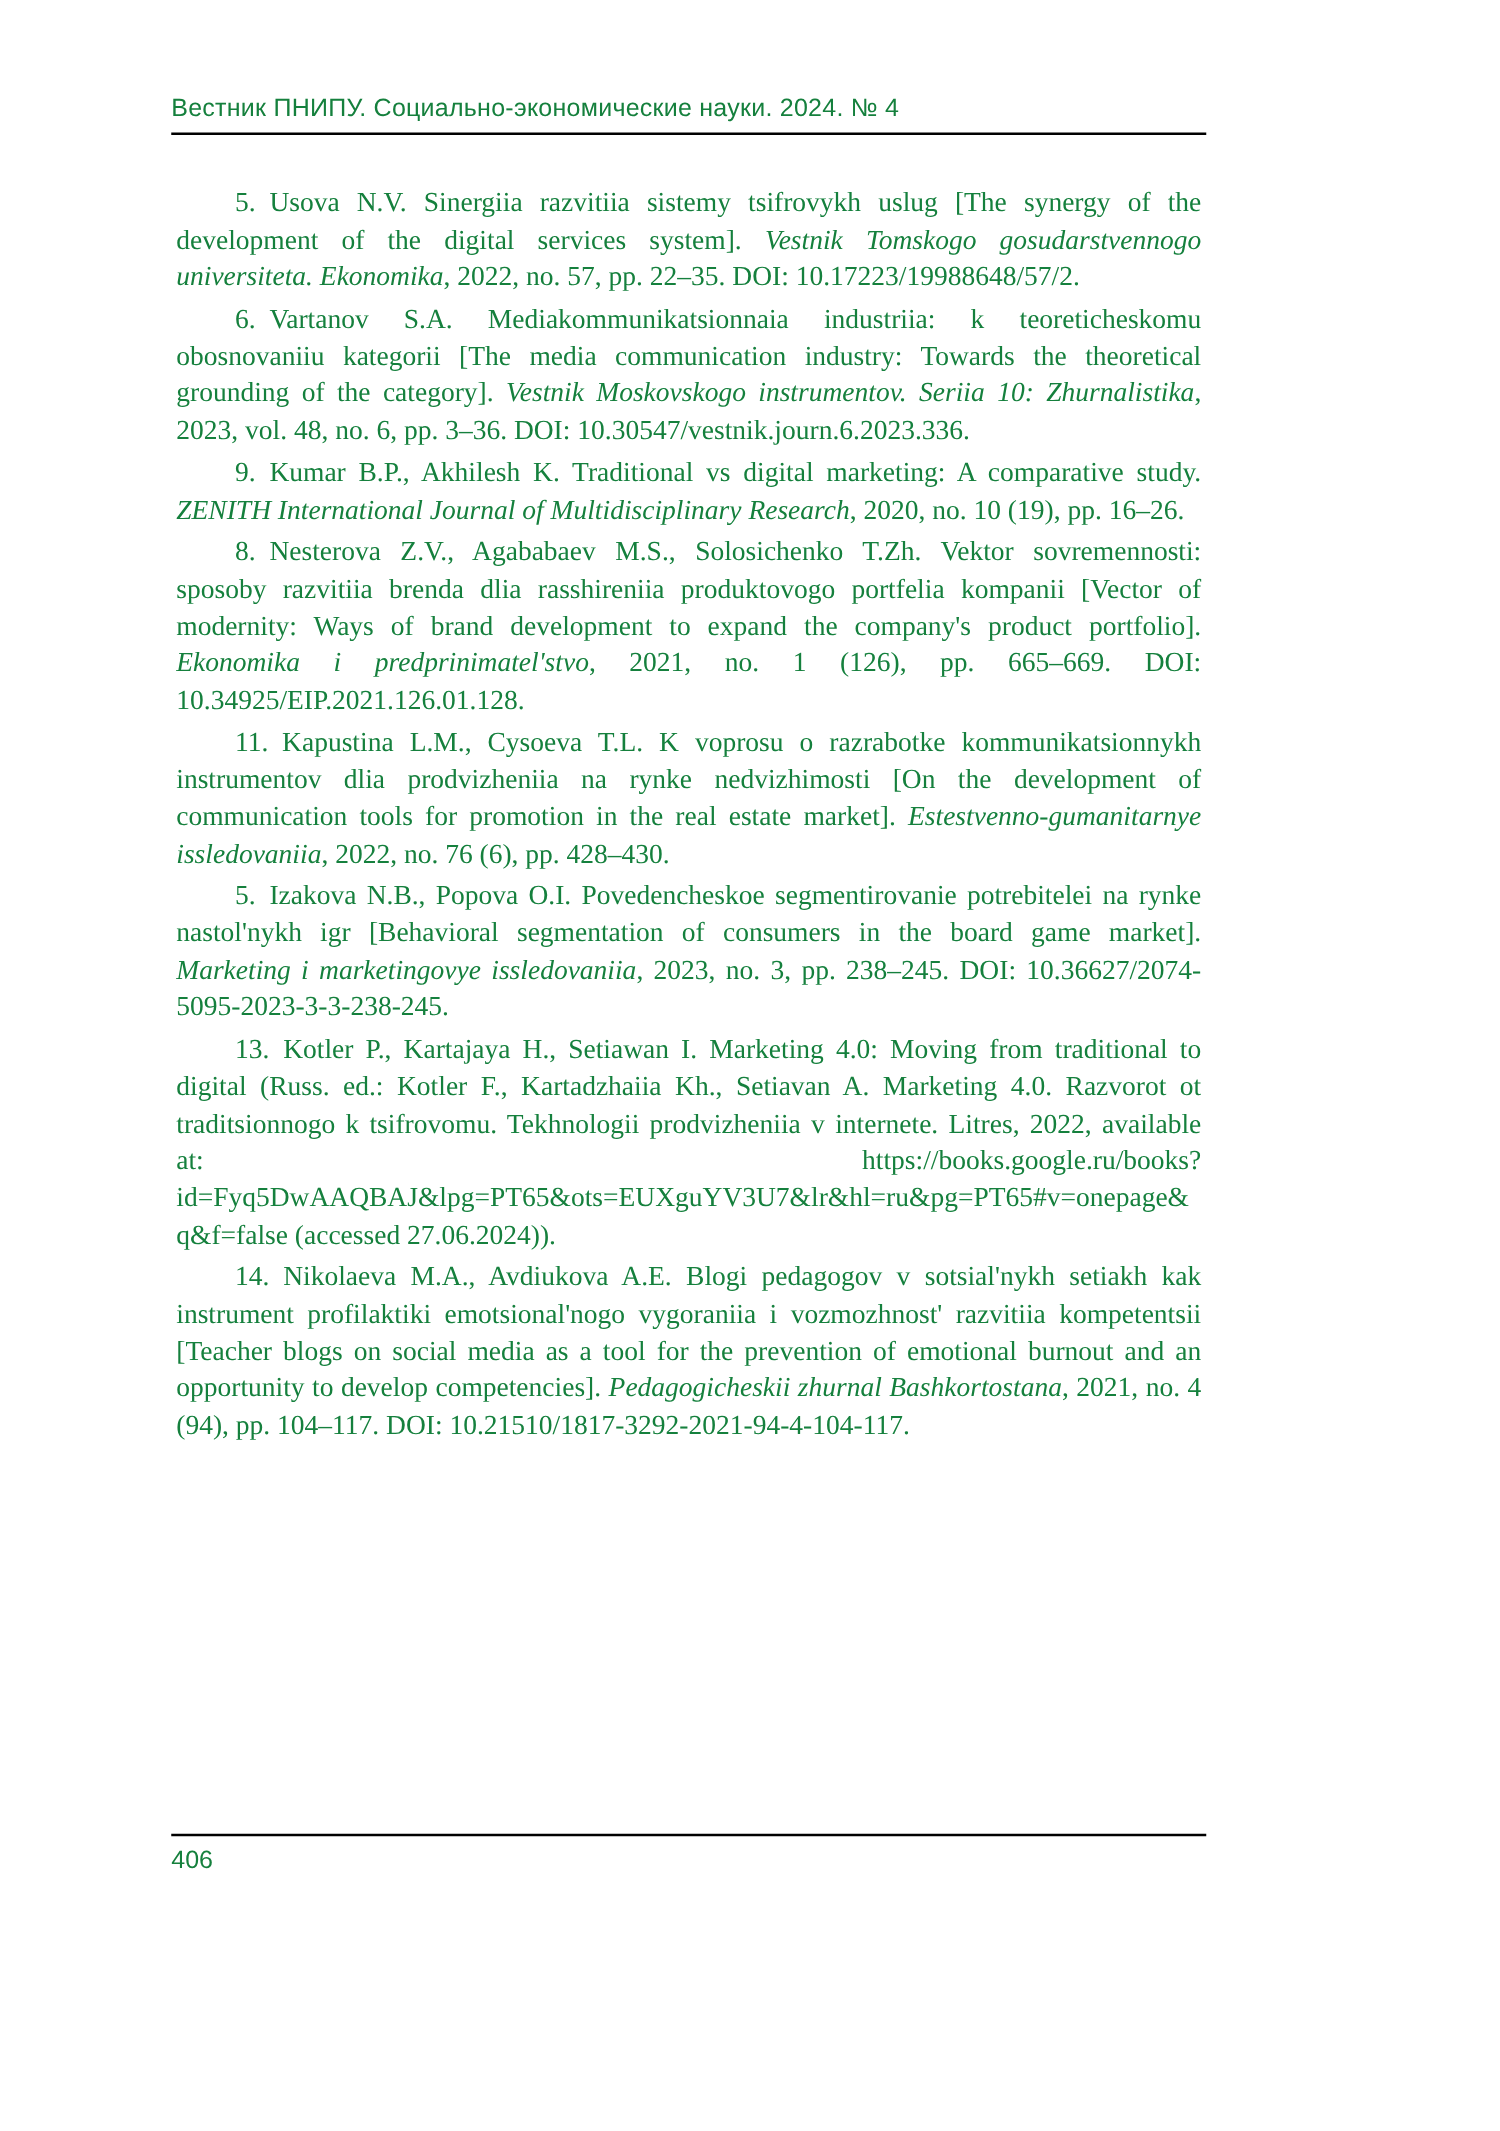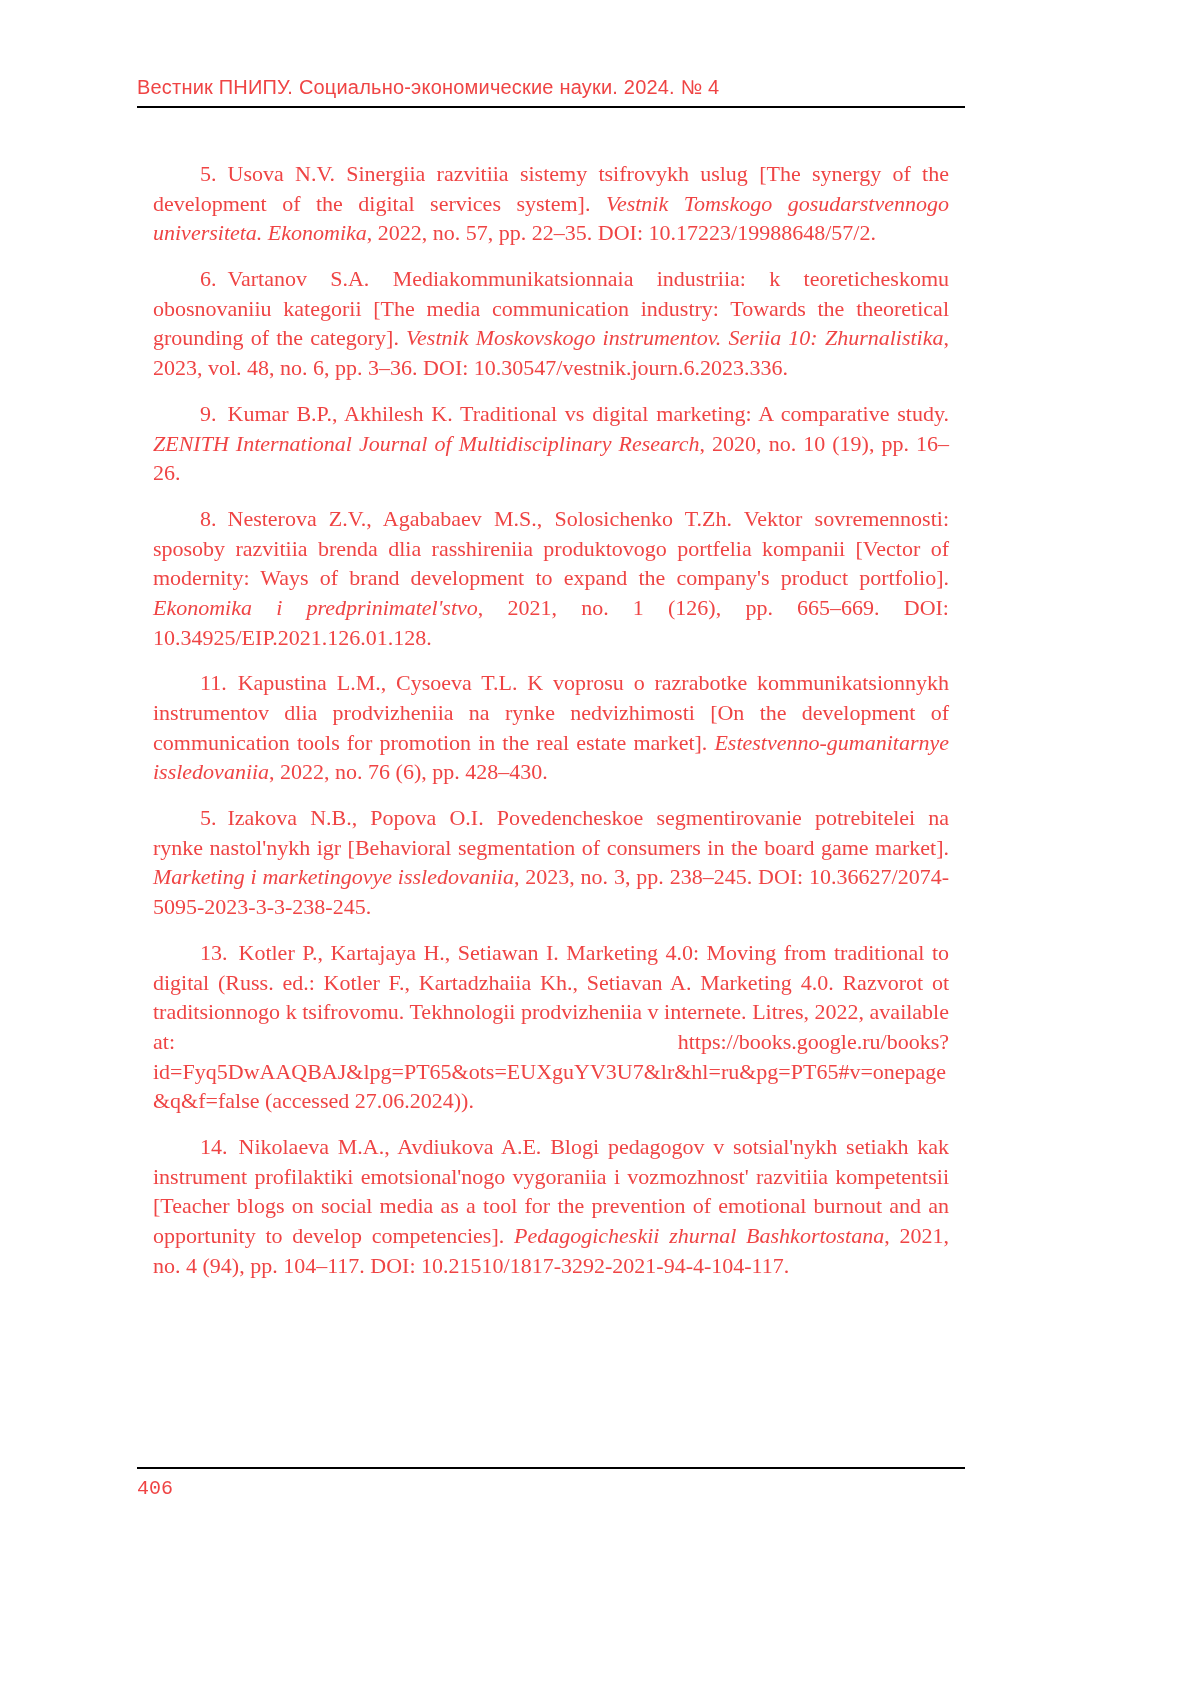--- a/index.html
+++ b/index.html
@@ -1,21 +1,21 @@
 <!DOCTYPE html>
 <html lang="en"><head>
 <meta charset="utf-8">
 <style>
   html, body { margin: 0; padding: 0; background: #ffffff; }
   .page {
     position: relative;
     width: 1023px;
     height: 1705px;
     background: #ffffff;
-    color: #ef4444;
+    color: #15803d;
     font-family: "Liberation Serif", serif;
     overflow: hidden;
   }
   .running-head {
     position: absolute;
     left: 137px;
     top: 76px;
     width: 828px;
     font-family: "Liberation Sans", sans-serif;
     font-size: 20px;
@@ -35,37 +35,37 @@
     left: 137px;
     top: 143px;
     width: 828px;
     font-size: 22px;
     line-height: 1.35;
     text-align: justify;
     overflow-wrap: break-word;
     word-break: break-word;
   }
   .ref {
-    margin: 16px;
+    margin: 4px;
     text-indent: 47px;
   }
   .ref em { font-style: italic; }
   .foot-rule {
     position: absolute;
     left: 137px;
     top: 1467px;
     width: 828px;
     height: 0;
     border-top: 2px solid #000000;
   }
   .page-number {
     position: absolute;
     left: 137px;
     top: 1477px;
-    font-family: Liberation Mono, monospace;
+    font-family: Liberation Sans, sans-serif;
     font-size: 20px;
   }
 </style>
 </head>
 <body>
 
 <div class="page">
 
   <div class="running-head">Вестник ПНИПУ. Социально-экономические науки. 2024. № 4</div>
 

